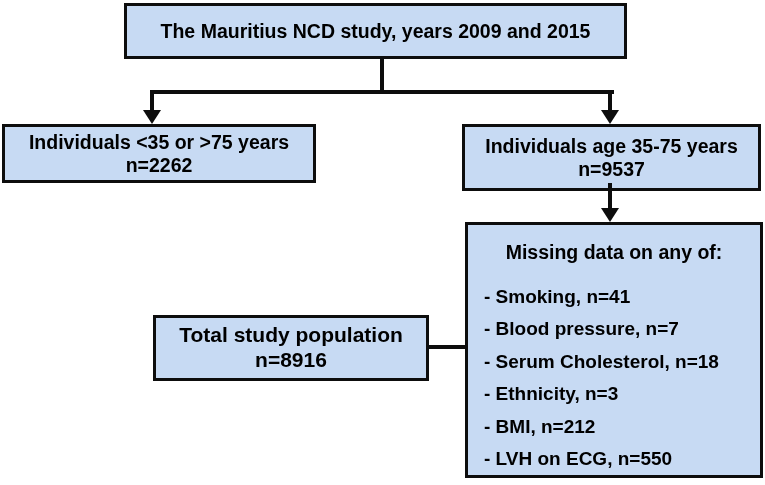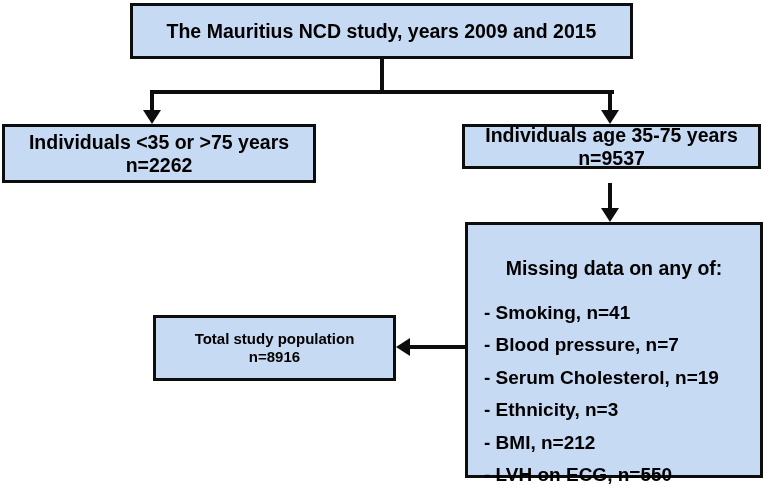--- a/index.html
+++ b/index.html
@@ -29,58 +29,58 @@
     line-height: 1.18;
     text-align: center;
   }
   .box .line {
     display: block;
     white-space: nowrap;
   }
 
   
   #node-top {
-    left: 130px; top: 3px; width: 503px; height: 56px;
+    left: 124px; top: 3px; width: 503px; height: 56px;
     font-size: 19.5px;
   }
   #node-excluded {
     left: 2px; top: 124px; width: 314px; height: 59px;
     font-size: 19.5px;
     justify-content: center;
   }
   #node-eligible {
-    left: 462px; top: 124px; width: 299px; height: 45px;
+    left: 462px; top: 124px; width: 299px; height: 67px;
     font-size: 19.5px;
   }
   #node-missing {
     left: 465px; top: 222px; width: 298px; height: 256px;
     font-size: 19px;
     justify-content: flex-start;
     align-items: stretch;
-    padding: 32px 0 10px 0;
+    padding: 16px 0 10px 0;
   }
   #node-missing .missing-title {
     text-align: center;
     font-size: 19.5px;
     margin-bottom: 22px;
   }
   #node-missing .missing-list {
     display: flex;
     flex-direction: column;
     align-items: flex-start;
     padding-left: 16px;
     gap: 10px;
   }
   #node-missing .missing-list .line {
     text-align: left;
     font-size: 19px;
   }
   #node-total {
-    left: 153px; top: 315px; width: 243px; height: 66px;
-    font-size: 15px;
+    left: 153px; top: 315px; width: 276px; height: 66px;
+    font-size: 21px;
   }
 
   
   .conn {
     position: absolute;
     background: #0d0d0d;
   }
   .v-line { width: 4px; }
   .h-line { height: 4px; }
 
@@ -142,21 +142,21 @@
   </div>
 
   <div class="conn v-line" id="conn-elig-missing"></div>
   <div class="arrow-down" id="arrow-elig-missing"></div>
 
   <div class="box" id="node-missing">
     <span class="line missing-title">Missing data on any of:</span>
     <div class="missing-list">
       <span class="line">- Smoking, n=41</span>
       <span class="line">- Blood pressure, n=7</span>
-      <span class="line">- Serum Cholesterol, n=19</span>
+      <span class="line">- Serum Cholesterol, n=18</span>
       <span class="line">- Ethnicity, n=3</span>
       <span class="line">- BMI, n=212</span>
       <span class="line">- LVH on ECG, n=550</span>
     </div>
   </div>
 
   <div class="conn h-line" id="conn-missing-total"></div>
   <div class="arrow-left" id="arrow-missing-total"></div>
 
   <div class="box" id="node-total">

